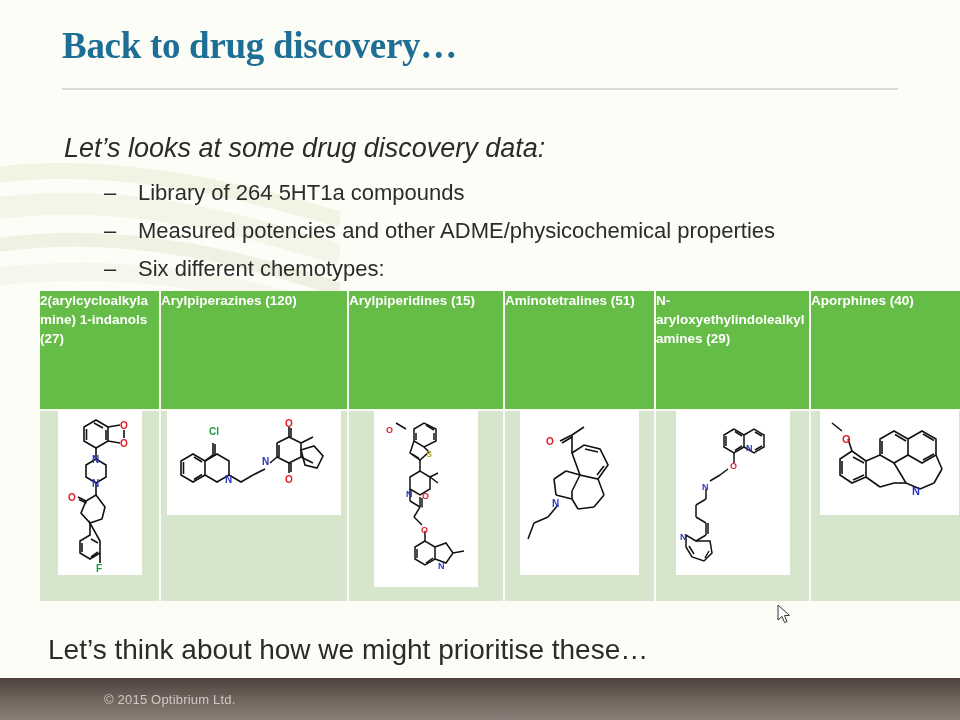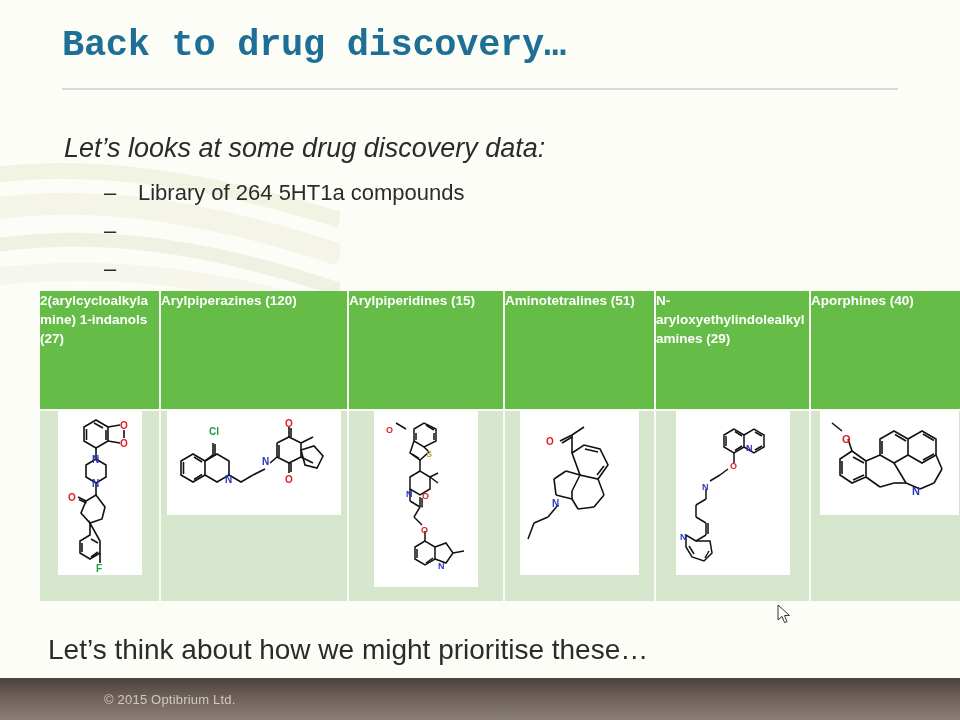--- a/index.html
+++ b/index.html
@@ -17,21 +17,21 @@
   
   .watermark {
     position: absolute; left: -80px; top: 150px;
     width: 420px; height: 170px;
     pointer-events: none;
     opacity: .75;
   }
   .title {
     position: absolute;
     left: 62px; top: 24px;
-    font-family: Liberation Mono, monospace;
+    font-family: Liberation Serif, serif;
     font-size: 37px;
     font-weight: bold;
     letter-spacing: -0.3px;
     color: #1d6f95;
     white-space: nowrap;
   }
   .title-rule {
     position: absolute;
     left: 62px; top: 88px;
     width: 836px; height: 2px;
@@ -156,23 +156,25 @@
 
   <div class="lead">Let’s looks at some drug discovery data:</div>
 
   <div class="bullets">
     <div class="bullet">
       <span class="dash">–</span>
       <span>Library of 264 5HT1a compounds</span>
     </div>
     <div class="bullet">
       <span class="dash">–</span>
+      <span>Measured potencies and other ADME/physicochemical properties</span>
     </div>
     <div class="bullet">
       <span class="dash">–</span>
+      <span>Six different chemotypes:</span>
     </div>
   </div>
 
   <table id="chemo-table">
     <colgroup>
       <col style="width:121px">
         <col style="width:188px">
         <col style="width:156px">
       <col style="width:151px">
         <col style="width:155px">

